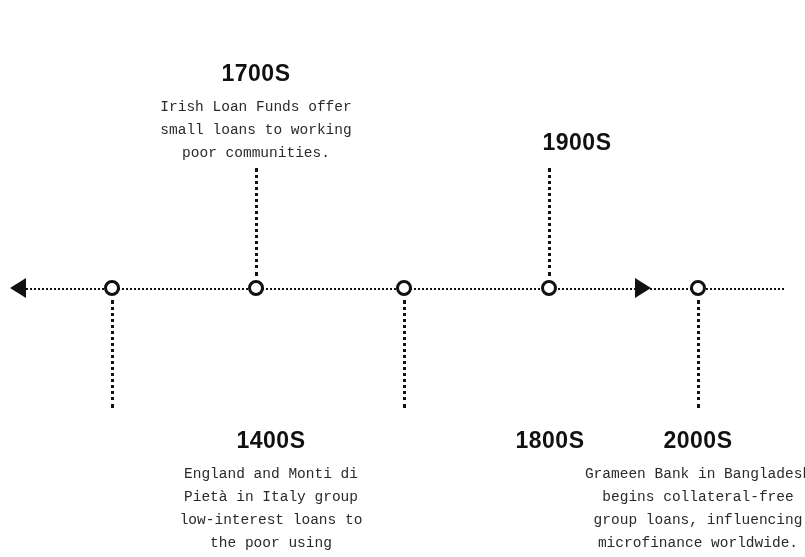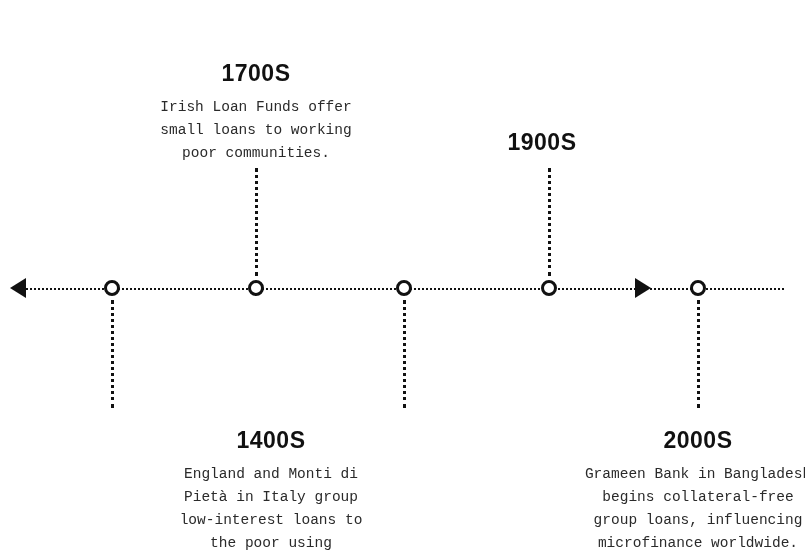--- a/index.html
+++ b/index.html
@@ -125,30 +125,31 @@
   <div class="stem up" style="left:255px;"></div>
   <div class="stem down" style="left:403px;"></div>
   <div class="stem up" style="left:548px;"></div>
   <div class="stem down" style="left:697px;"></div>
 
   <div class="event above" style="left:256px;">
     <p class="year">1700S</p>
     <p class="desc">Irish Loan Funds offer small loans to working poor communities.</p>
   </div>
 
-  <div class="event above" style="left:542px;">
+  <div class="event above" style="left:577px;">
     <p class="year">1900S</p>
   </div>
 
   <div class="event below" style="left:125px;">
     <p class="year">1400S</p>
     <p class="desc">England and Monti di Pietà in Italy group low-interest loans to the poor using collateral.</p>
   </div>
 
   <div class="event below" style="left:404px;">
+    <p class="year">1800S</p>
   </div>
 
   <div class="event below" style="left:698px; width:232px; margin-left:-116px;">
     <p class="year">2000S</p>
     <p class="desc">Grameen Bank in Bangladesh begins collateral-free group loans, influencing microfinance worldwide.</p>
   </div>
 
 </div>
 
 </body></html>

